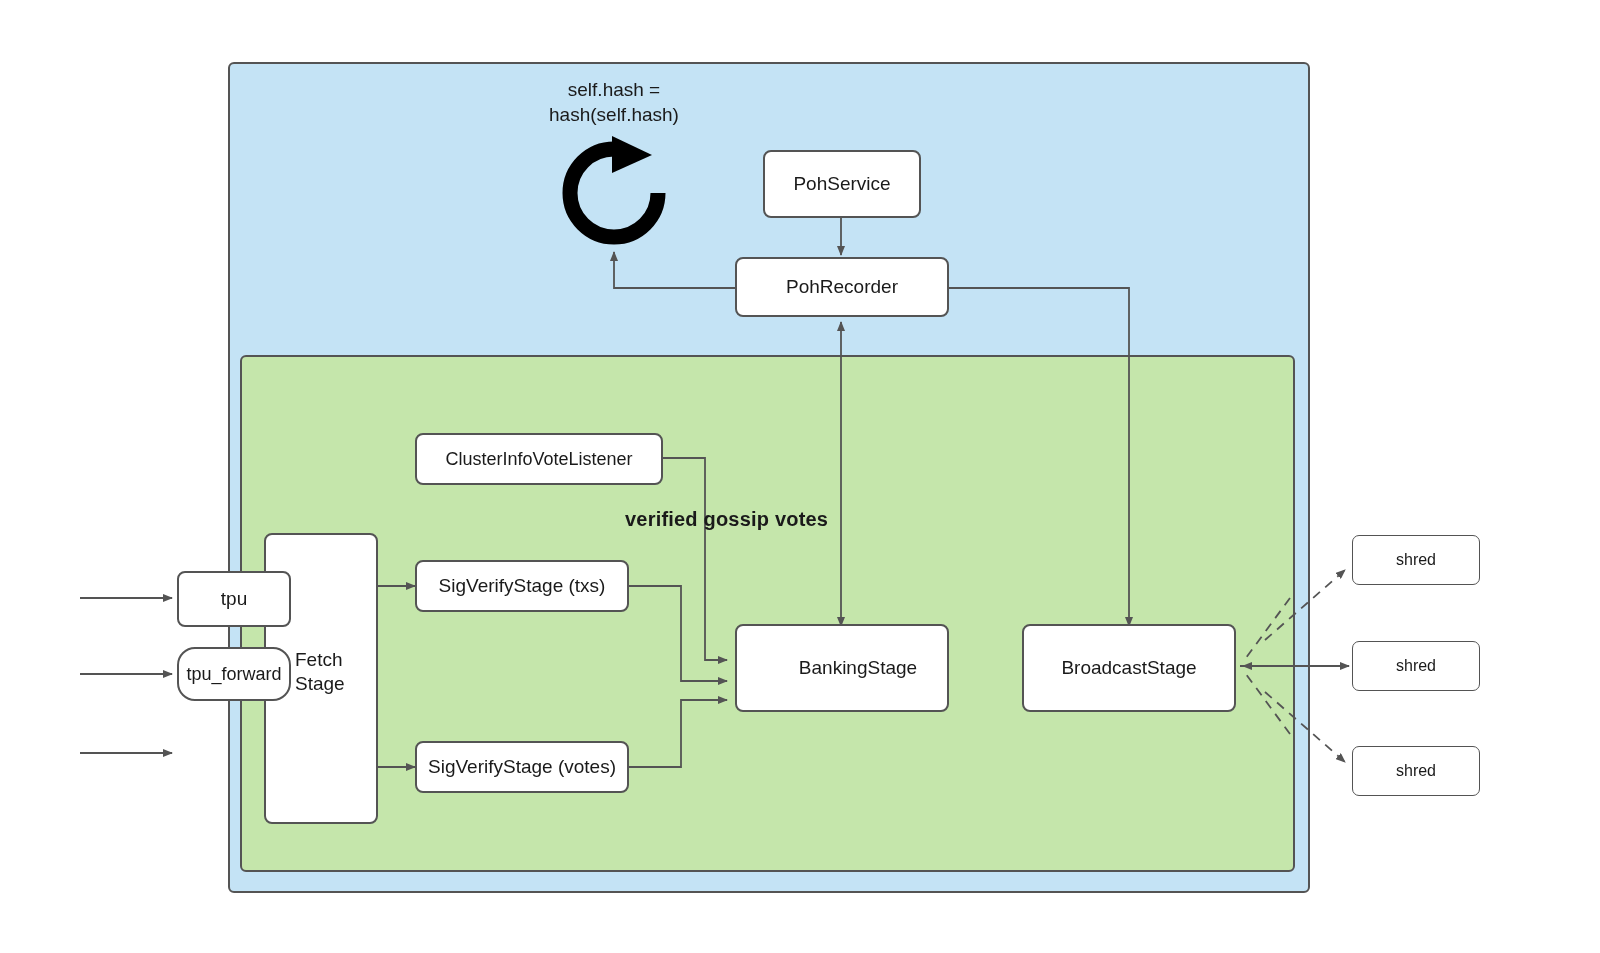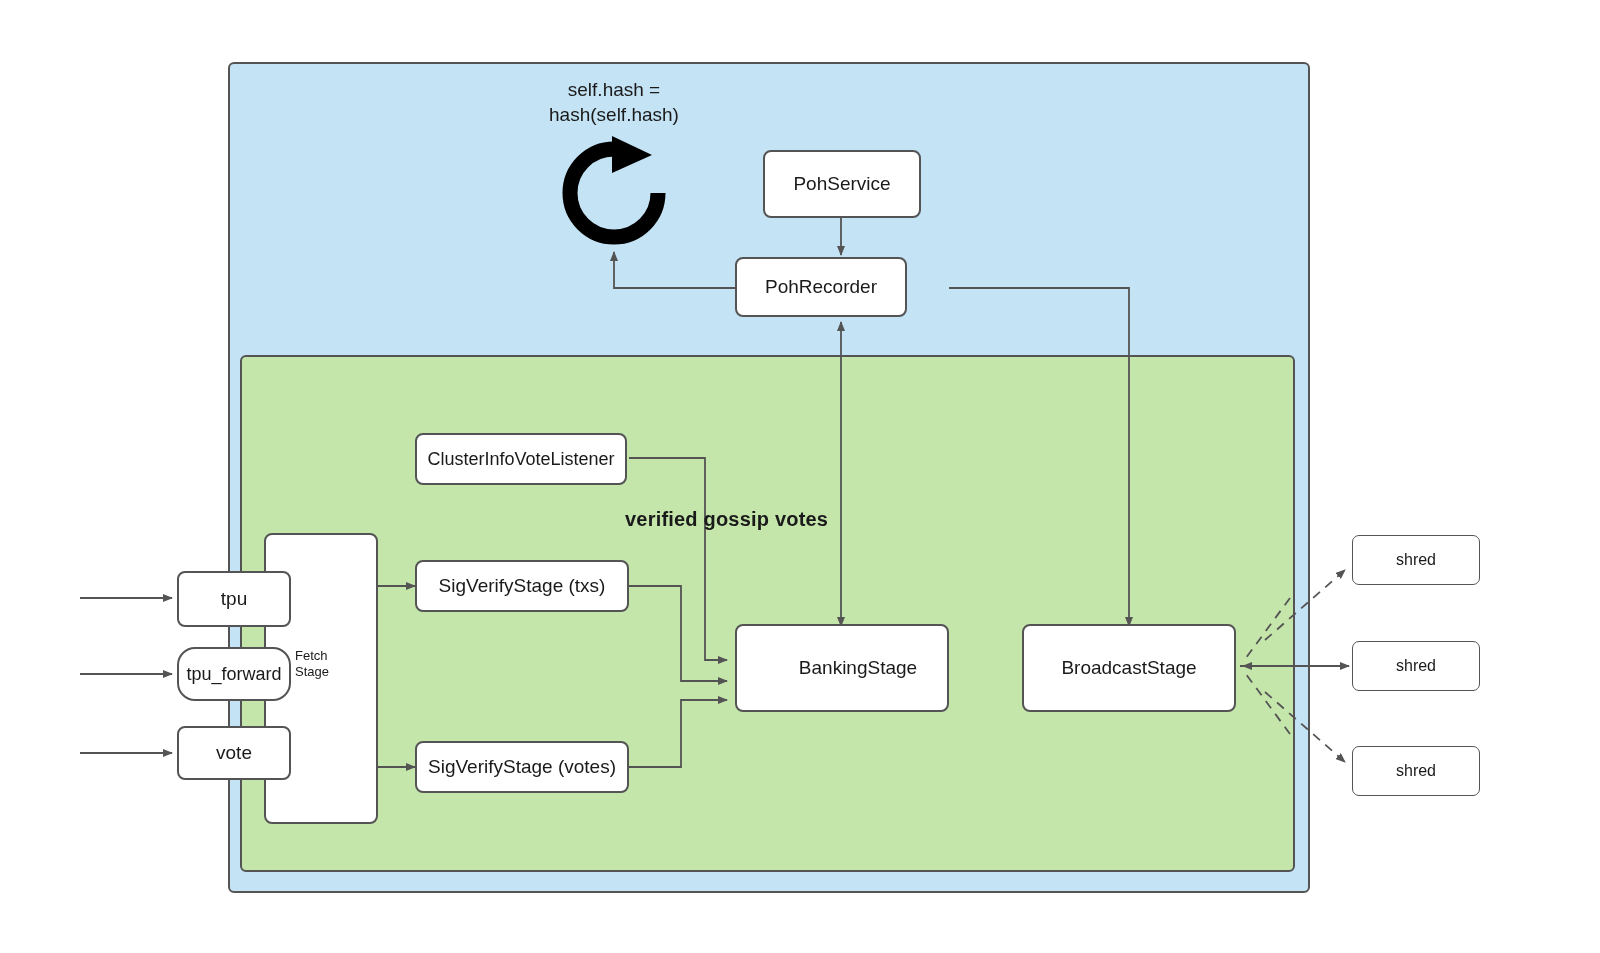--- a/index.html
+++ b/index.html
@@ -10,21 +10,21 @@
   .container-box{position:absolute;border:2px solid #545454;border-radius:6px;box-sizing:border-box;}
   .blue-container{background:#c4e3f5;}
   .green-container{background:#c5e6ab;}
 
   .node{position:absolute;background:#ffffff;border:2px solid #545454;border-radius:8px;
         box-sizing:border-box;display:flex;align-items:center;justify-content:center;
         color:#1a1a1a;font-size:19px;line-height:1.15;text-align:center;}
   .node.thin{border:1.6px solid #545454;border-radius:7px;font-size:16px;}
   .node.fetch{justify-content:flex-start;padding-left:0;background:#fff;}
 
-  .fetch-label{position:absolute;font-size:13px;color:#1a1a1a;line-height:1.25;text-align:left;}
+  .fetch-label{position:absolute;font-size:19px;color:#1a1a1a;line-height:1.25;text-align:left;}
 
   .plain-text{position:absolute;color:#1a1a1a;font-size:19px;line-height:1.3;text-align:center;}
   .edge-label{position:absolute;color:#1a1a1a;font-size:20px;font-weight:bold;letter-spacing:.2px;white-space:nowrap;}
 
   .loop-icon{position:absolute;}
 </style>
 </head>
 <body>
 
 <div id="stage">
@@ -84,25 +84,25 @@
     <path d="M60,16
              A44,44 0 1 0 104,60" fill="none" stroke="#000000" stroke-width="15" stroke-linecap="butt"></path>
     <path d="M60,16 L60,16" fill="none"></path>
     <polygon points="58,3 98,22 58,40" fill="#000000"></polygon>
   </svg>
 
   <div class="node" style="left:763px;top:150px;width:158px;height:68px;">
     <span>PohService</span>
   </div>
 
-  <div class="node" style="left:735px;top:257px;width:172px;height:60px;">
+  <div class="node" style="left:735px;top:257px;width:214px;height:60px;">
     <span>PohRecorder</span>
   </div>
 
-  <div class="node" style="left:415px;top:433px;width:212px;height:52px;">
+  <div class="node" style="left:415px;top:433px;width:248px;height:52px;">
     <span style="font-size:18px;">ClusterInfoVoteListener</span>
   </div>
 
   <div class="edge-label" style="left:625px;top:508px;">verified gossip votes</div>
 
   <div class="node" style="left:415px;top:560px;width:214px;height:52px;">
     <span>SigVerifyStage (txs)</span>
   </div>
 
   <div class="node" style="left:415px;top:741px;width:214px;height:52px;">
@@ -124,23 +124,20 @@
   </div>
 
   <div class="node" style="left:177px;top:571px;width:114px;height:56px;">
     <span>tpu</span>
   </div>
 
   <div class="node" style="left:177px;top:647px;width:114px;height:54px;border-radius:18px;">
     <span style="font-size:18px;">tpu_forward</span>
   </div>
 
-  <div class="node" style="left:177px;top:726px;width:114px;height:54px;">
-    <span>vote</span>
-  </div>
 
   <div class="node thin" style="left:1352px;top:535px;width:128px;height:50px;">
     <span>shred</span>
   </div>
   <div class="node thin" style="left:1352px;top:641px;width:128px;height:50px;">
     <span>shred</span>
   </div>
   <div class="node thin" style="left:1352px;top:746px;width:128px;height:50px;">
     <span>shred</span>
   </div>

